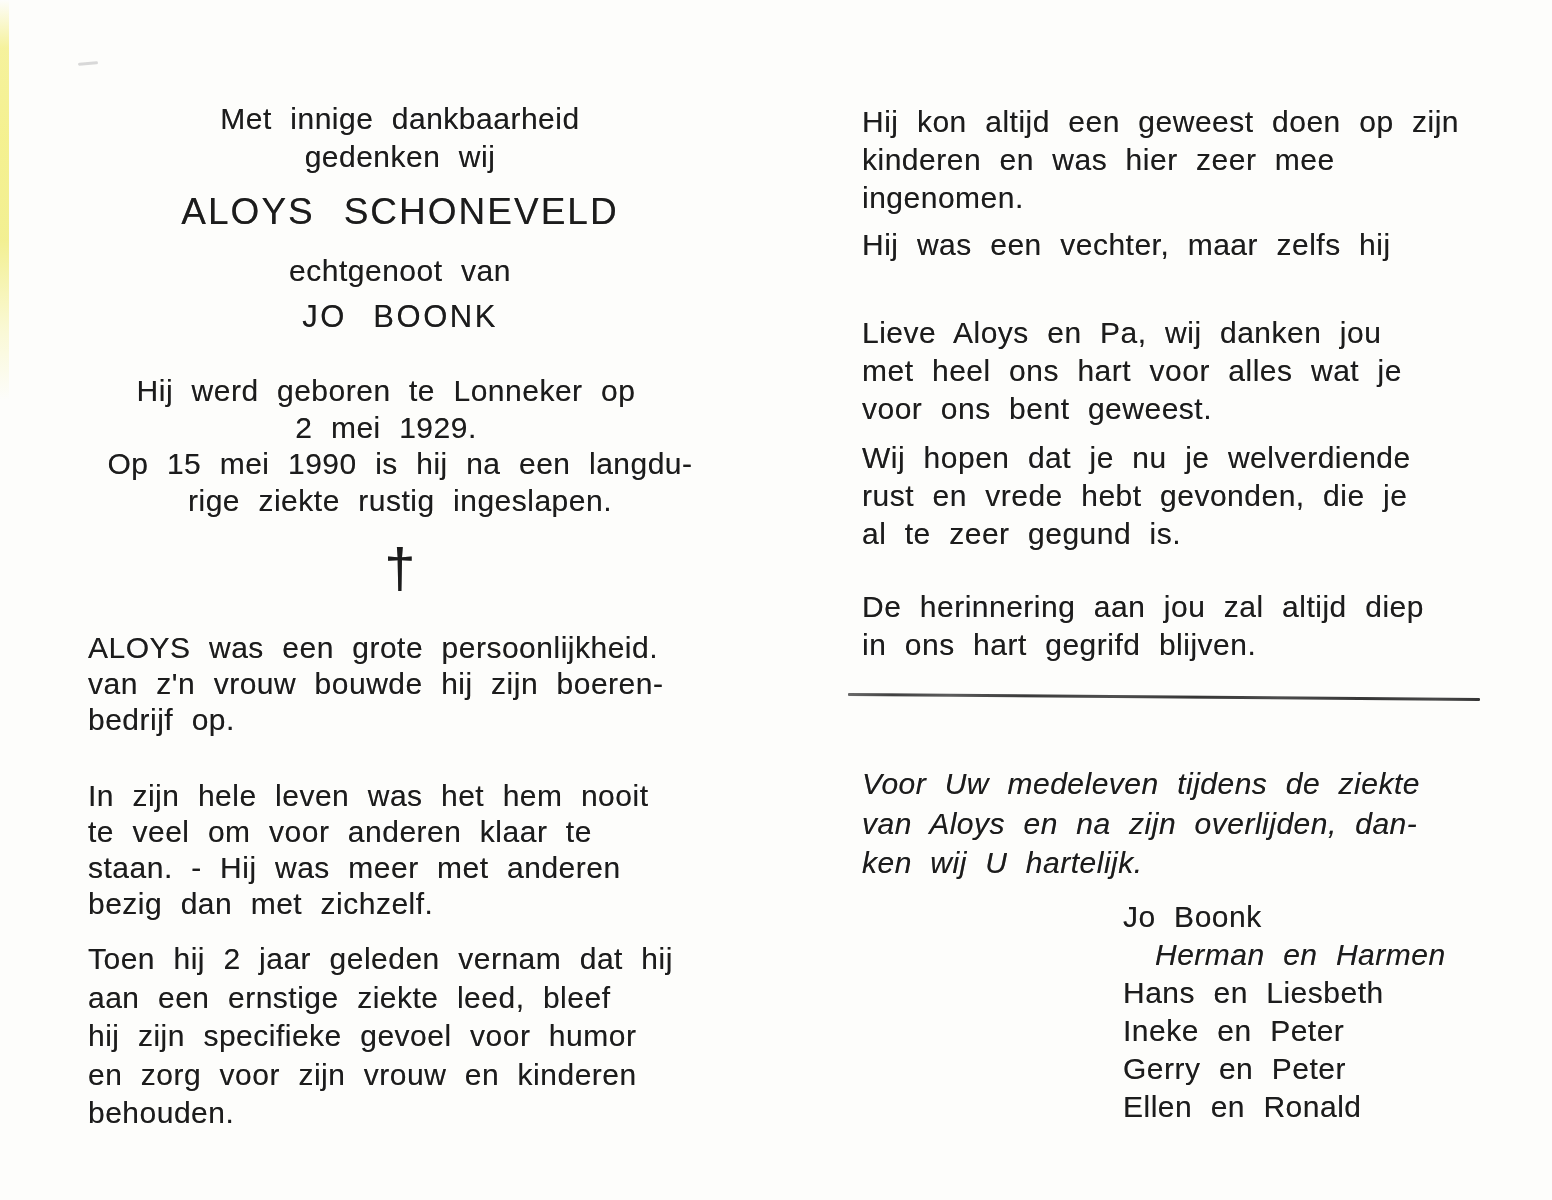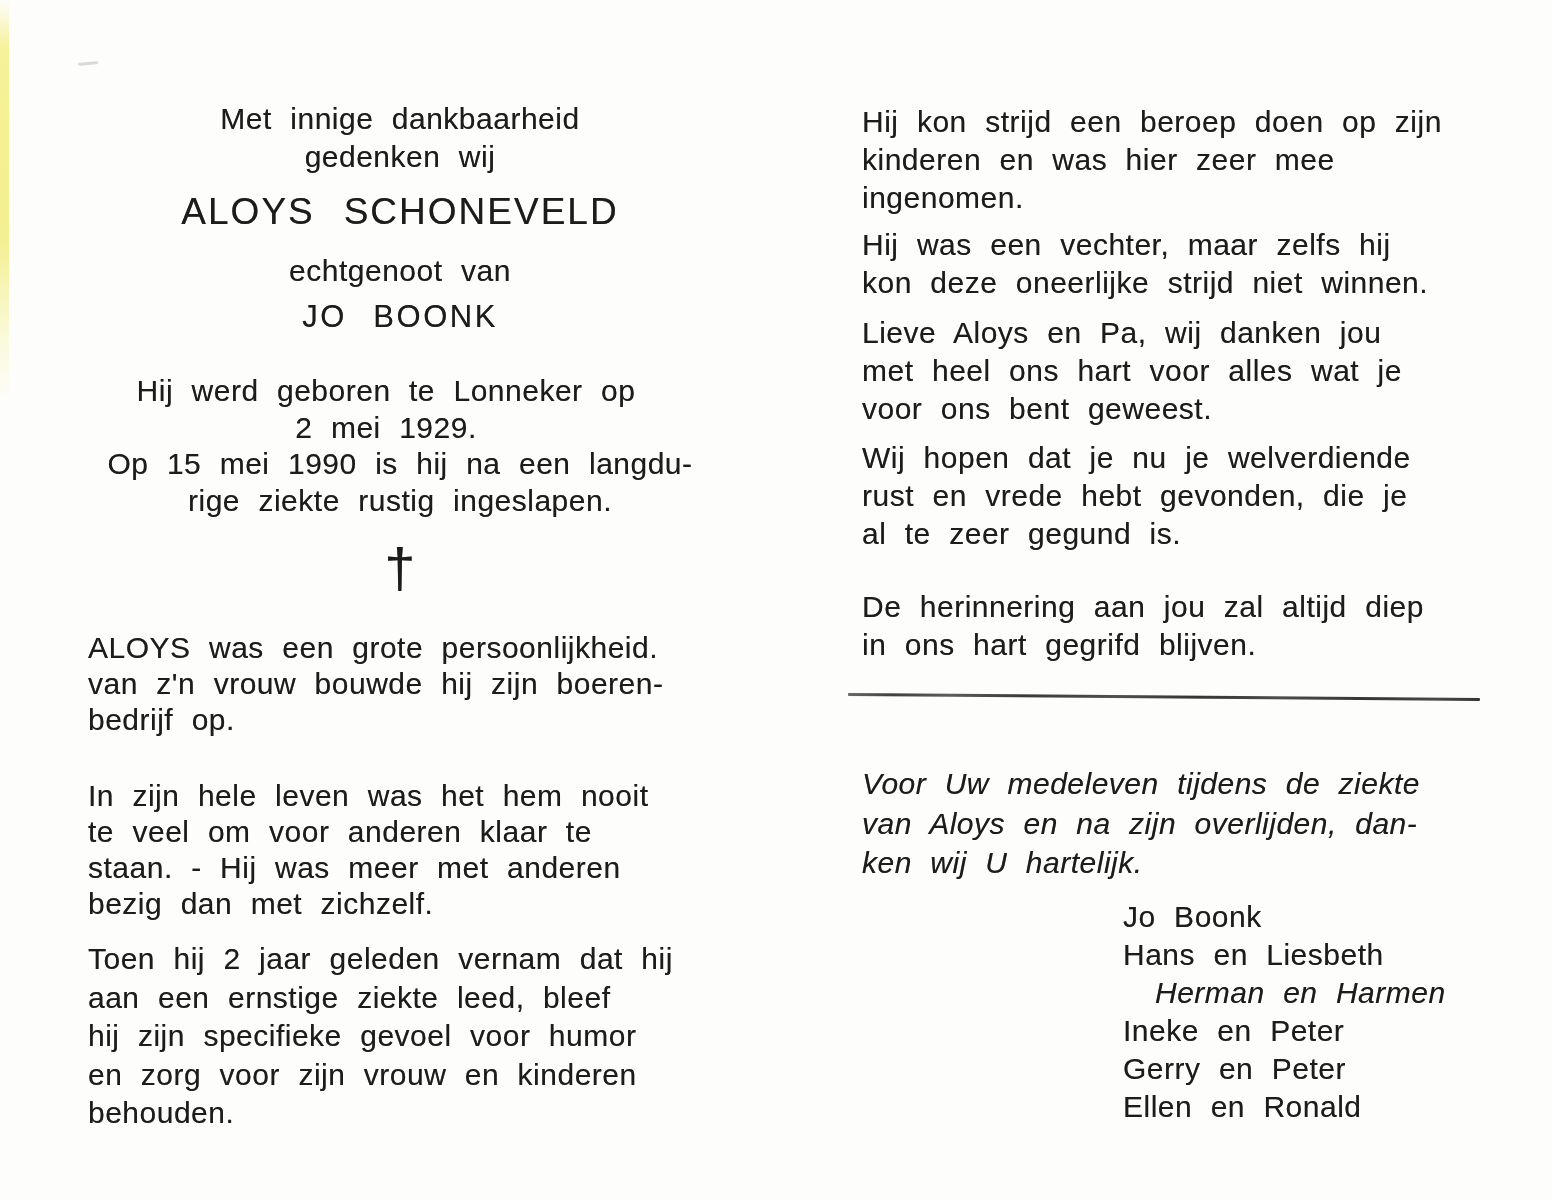--- a/index.html
+++ b/index.html
@@ -141,28 +141,27 @@
 
   <div class="block lp3">
     <div class="line">Toen hij 2 jaar geleden vernam dat hij</div>
     <div class="line">aan een ernstige ziekte leed, bleef</div>
     <div class="line">hij zijn specifieke gevoel voor humor</div>
     <div class="line">en zorg voor zijn vrouw en kinderen</div>
     <div class="line">behouden.</div>
   </div>
 
   <div class="block rp1">
-    <div class="line">Hij kon strijd een beroep doen op zijn</div>
+    <div class="line">Hij kon altijd een geweest doen op zijn</div>
     <div class="line">kinderen en was hier zeer mee</div>
     <div class="line">ingenomen.</div>
   </div>
 
   <div class="block rp2">
     <div class="line">Hij was een vechter, maar zelfs hij</div>
-    <div class="line">kon deze oneerlijke strijd niet winnen.</div>
   </div>
 
   <div class="block rp3">
     <div class="line">Lieve Aloys en Pa, wij danken jou</div>
     <div class="line">met heel ons hart voor alles wat je</div>
     <div class="line">voor ons bent geweest.</div>
   </div>
 
   <div class="block rp4">
     <div class="line">Wij hopen dat je nu je welverdiende</div>
@@ -178,20 +177,20 @@
   <div class="divider-line"></div>
 
   <div class="block thanks">
     <div class="line">Voor Uw medeleven tijdens de ziekte</div>
     <div class="line">van Aloys en na zijn overlijden, dan-</div>
     <div class="line">ken wij U hartelijk.</div>
   </div>
 
   <div class="block sigs">
     <div class="line">Jo Boonk</div>
+    <div class="line sig-italic">Herman en Harmen</div>
     <div class="line">Hans en Liesbeth</div>
-    <div class="line sig-italic">Herman en Harmen</div>
     <div class="line">Ineke en Peter</div>
     <div class="line">Gerry en Peter</div>
     <div class="line">Ellen en Ronald</div>
   </div>
 
 </div>
 
 </body></html>

